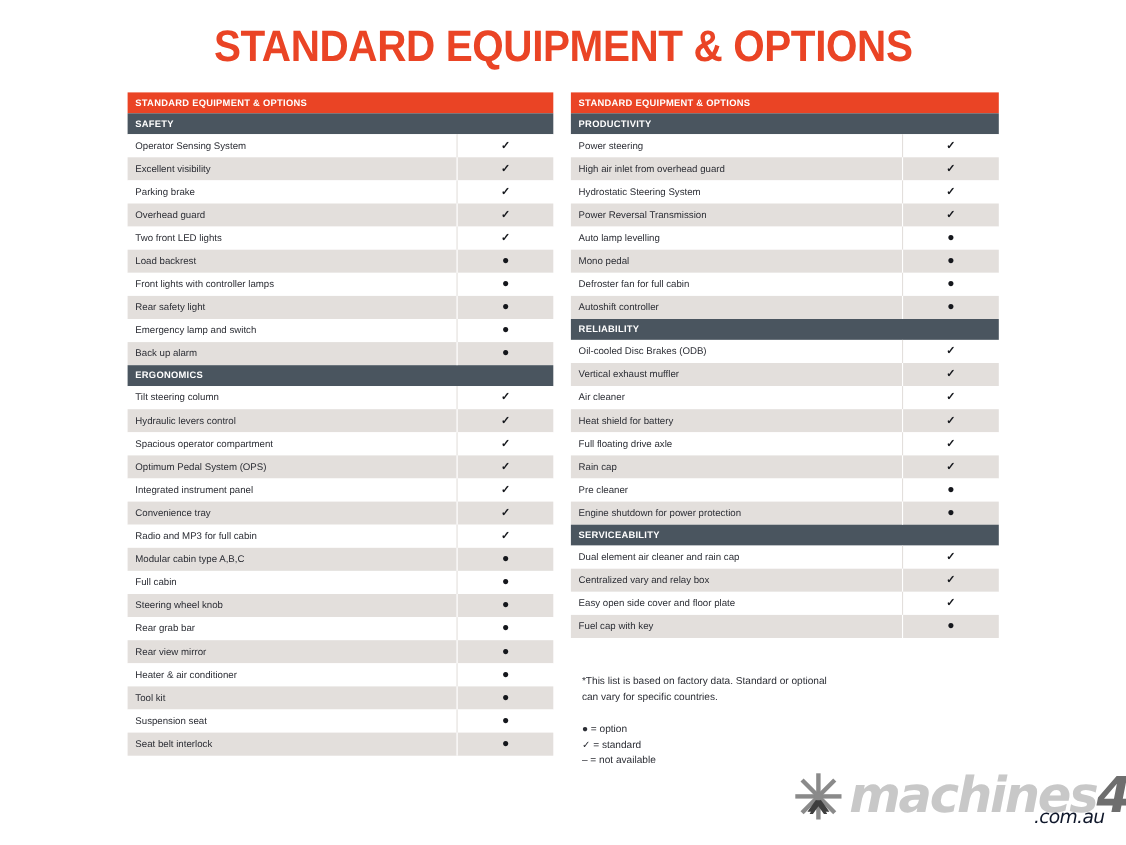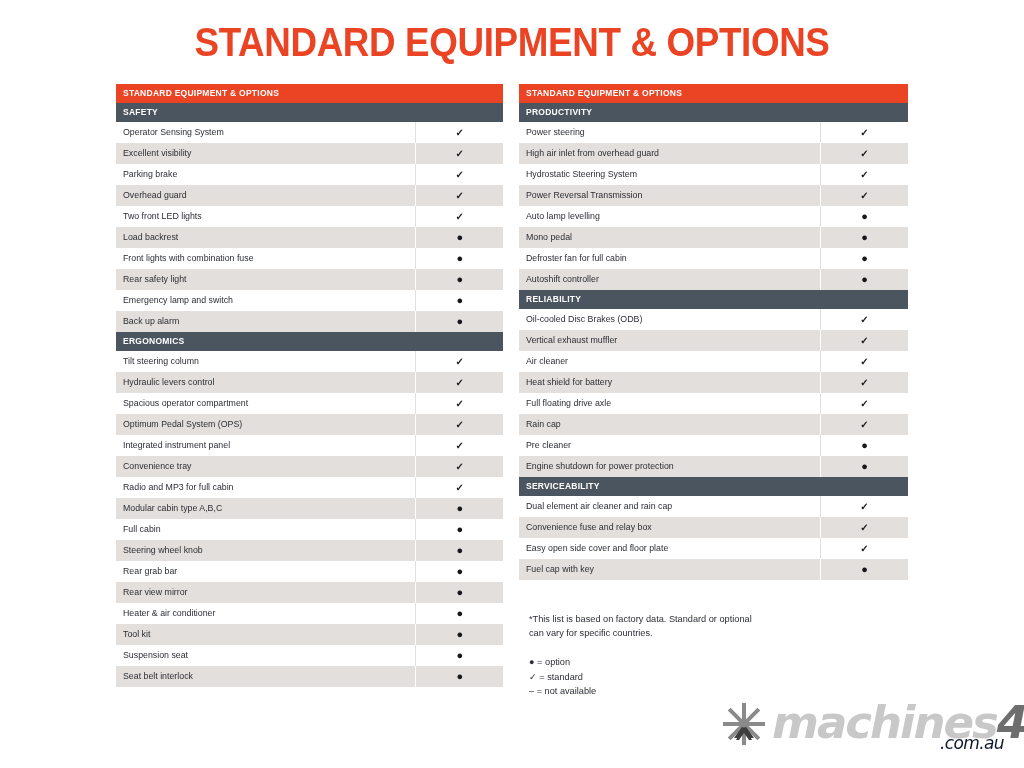--- a/index.html
+++ b/index.html
@@ -200,21 +200,21 @@
         </tr>
         <tr class="row plain">
           <td class="name">Two front LED lights</td>
           <td class="mark"><span class="mark-check">✓</span></td>
         </tr>
         <tr class="row shade">
           <td class="name">Load backrest</td>
           <td class="mark"><span class="mark-dot">●</span></td>
         </tr>
         <tr class="row plain">
-          <td class="name">Front lights with combination fuse</td>
+          <td class="name">Front lights with controller lamps</td>
           <td class="mark"><span class="mark-dot">●</span></td>
         </tr>
         <tr class="row shade">
           <td class="name">Rear safety light</td>
           <td class="mark"><span class="mark-dot">●</span></td>
         </tr>
         <tr class="row plain">
           <td class="name">Emergency lamp and switch</td>
           <td class="mark"><span class="mark-dot">●</span></td>
         </tr>
@@ -374,21 +374,21 @@
           <td class="mark"><span class="mark-dot">●</span></td>
         </tr>
         <tr class="sec-bar">
           <td colspan="2">SERVICEABILITY</td>
         </tr>
         <tr class="row plain">
           <td class="name">Dual element air cleaner and rain cap</td>
           <td class="mark"><span class="mark-check">✓</span></td>
         </tr>
         <tr class="row shade">
-          <td class="name">Convenience fuse and relay box</td>
+          <td class="name">Centralized vary and relay box</td>
           <td class="mark"><span class="mark-check">✓</span></td>
         </tr>
         <tr class="row plain">
           <td class="name">Easy open side cover and floor plate</td>
           <td class="mark"><span class="mark-check">✓</span></td>
         </tr>
         <tr class="row shade">
           <td class="name">Fuel cap with key</td>
           <td class="mark"><span class="mark-dot">●</span></td>
         </tr>

